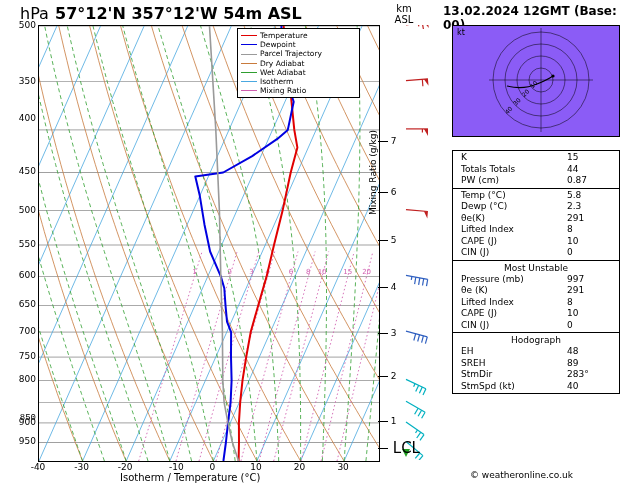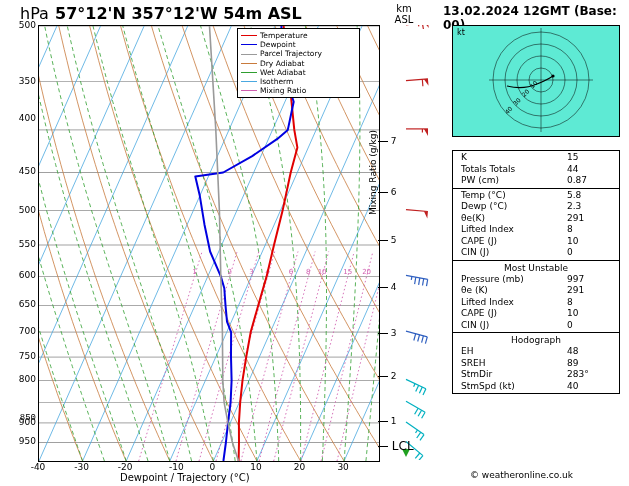--- a/index.html
+++ b/index.html
@@ -19,21 +19,21 @@
   .xlab{position:absolute;top:0;font-size:9px;text-align:center;width:30px;}
   #xaxis-title{left:120px;top:472px;font-size:10px;}
   #mix-title{left:368px;top:215px;font-size:9px;width:90px;transform:rotate(-90deg);transform-origin:0 0;}
   
   #legend{left:237px;top:28px;width:115px;border:1px solid #000;background:#fff;padding:2px 3px;font-size:7.5px;line-height:9.2px;}
   #legend .row{display:flex;align-items:center;}
   #legend .sw{width:16px;height:0px;border-top:1.6px solid #000;margin-right:3px;flex:none;}
   
   #windcol{left:380px;top:25px;width:55px;height:435px;}
   
-  #hodo{left:452px;top:25px;width:166px;height:110px;border:1px solid #000;background:#5eead4;}
+  #hodo{left:452px;top:25px;width:166px;height:110px;border:1px solid #000;background:#8b5cf6;}
   #hodo-kt{left:4px;top:2px;font-size:8px;}
   
   #table{left:452px;top:150px;width:166px;border:1px solid #000;background:#fff;font-size:9px;}
   #table .sec{border-bottom:1px solid #000;padding:1px 0;}
   #table .sec:last-child{border-bottom:none;}
   #table .hdr{text-align:center;font-size:9px;padding:1px 0;}
   #table .kv{display:flex;justify-content:space-between;padding:0 6px 0 8px;line-height:11.5px;}
   #table .kv .k{white-space:nowrap;}
   #table .kv .v{width:46px;text-align:left;}
   #copyright{left:470px;top:470px;font-size:9px;}
@@ -171,21 +171,21 @@
 <div class="abs" id="xlabels" style="left:23px;top:462px;width:370px;height:12px;">
     <div class="xlab" style="left: -2.4869e-14px;">-40</div>
     <div class="xlab" style="left: 43.5897px;">-30</div>
     <div class="xlab" style="left: 87.1795px;">-20</div>
     <div class="xlab" style="left: 130.769px; text-align: right;">-10</div>
     <div class="xlab" style="left: 174.359px;">0</div>
     <div class="xlab" style="left: 217.949px;">10</div>
     <div class="xlab" style="left: 261.538px;">20</div>
     <div class="xlab" style="left: 305.128px;">30</div>
   </div>
-<div class="abs" id="xaxis-title">Dewpoint / Trajectory (°C)</div>
+<div class="abs" id="xaxis-title">Isotherm / Temperature (°C)</div>
 <div class="abs" id="mix-title">Mixing Ratio (g/kg)</div>
 
 <div class="abs" id="legend">
     <div class="row">
       <span class="sw" style="border-top-color: rgb(224, 0, 0);"></span>
       <span>Temperature</span>
     </div>
     <div class="row">
       <span class="sw" style="border-top-color: rgb(0, 0, 224);"></span>
       <span>Dewpoint</span>
@@ -370,13 +370,13 @@
 
 <div class="abs" id="copyright">© weatheronline.co.uk</div>
 
 <div class="abs" style="left: 378px; top: 415.933px; width: 34px; font-size: 9px;"><span style="display:inline-block;width:10px;border-top:1px solid #000;vertical-align:middle;"></span> 1</div>
 <div class="abs" style="left: 378px; top: 371.112px; width: 34px; font-size: 9px;"><span style="display:inline-block;width:10px;border-top:1px solid #000;vertical-align:middle;"></span> 2</div>
 <div class="abs" style="left: 378px; top: 327.704px; width: 34px; font-size: 9px;"><span style="display:inline-block;width:10px;border-top:1px solid #000;vertical-align:middle;"></span> 3</div>
 <div class="abs" style="left: 378px; top: 282.447px; width: 34px; font-size: 9px;"><span style="display:inline-block;width:10px;border-top:1px solid #000;vertical-align:middle;"></span> 4</div>
 <div class="abs" style="left: 378px; top: 234.7px; width: 34px; font-size: 9px;"><span style="display:inline-block;width:10px;border-top:1px solid #000;vertical-align:middle;"></span> 5</div>
 <div class="abs" style="left: 378px; top: 187.306px; width: 34px; font-size: 9px;"><span style="display:inline-block;width:10px;border-top:1px solid #000;vertical-align:middle;"></span> 6</div>
 <div class="abs" style="left: 378px; top: 136.242px; width: 34px; font-size: 9px;"><span style="display:inline-block;width:10px;border-top:1px solid #000;vertical-align:middle;"></span> 7</div>
-<div class="abs" style="left: 378px; top: 439.251px; font-size: 12px;"><span style="display:inline-block;width:10px;border-top:1px solid #000;vertical-align:middle;"></span> LCL</div>
+<div class="abs" style="left: 378px; top: 439.251px; font-size: 15px;"><span style="display:inline-block;width:10px;border-top:1px solid #000;vertical-align:middle;"></span> LCL</div>
 
 </body></html>

